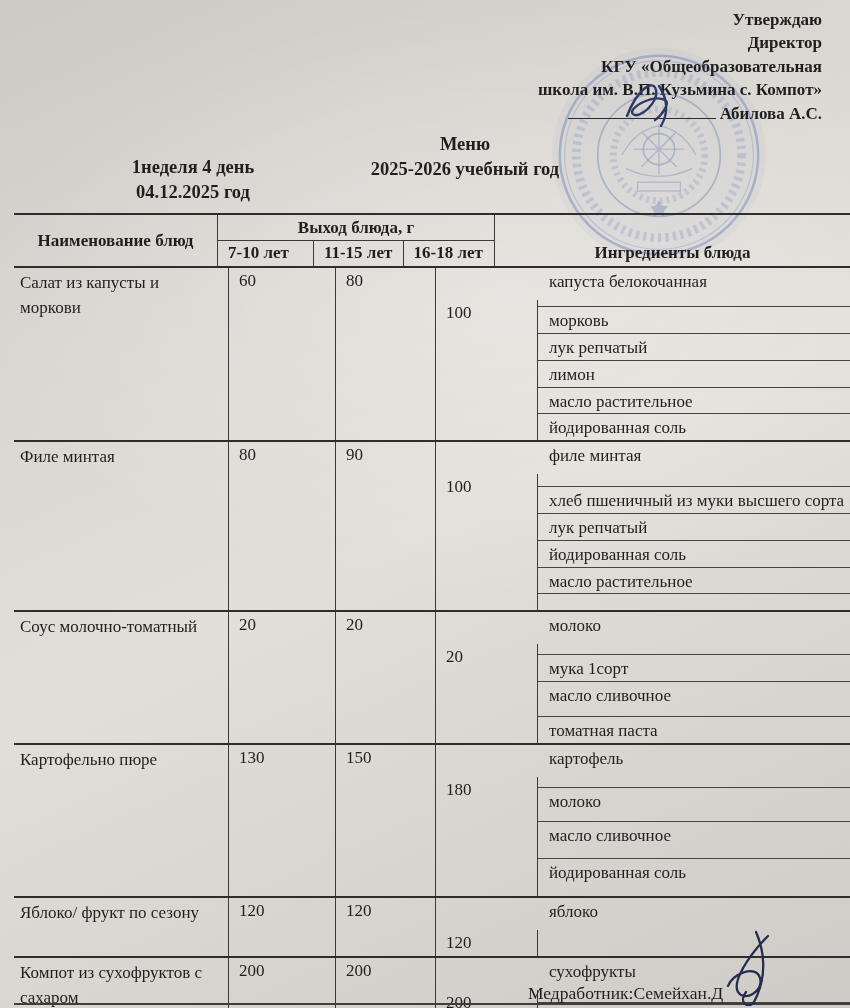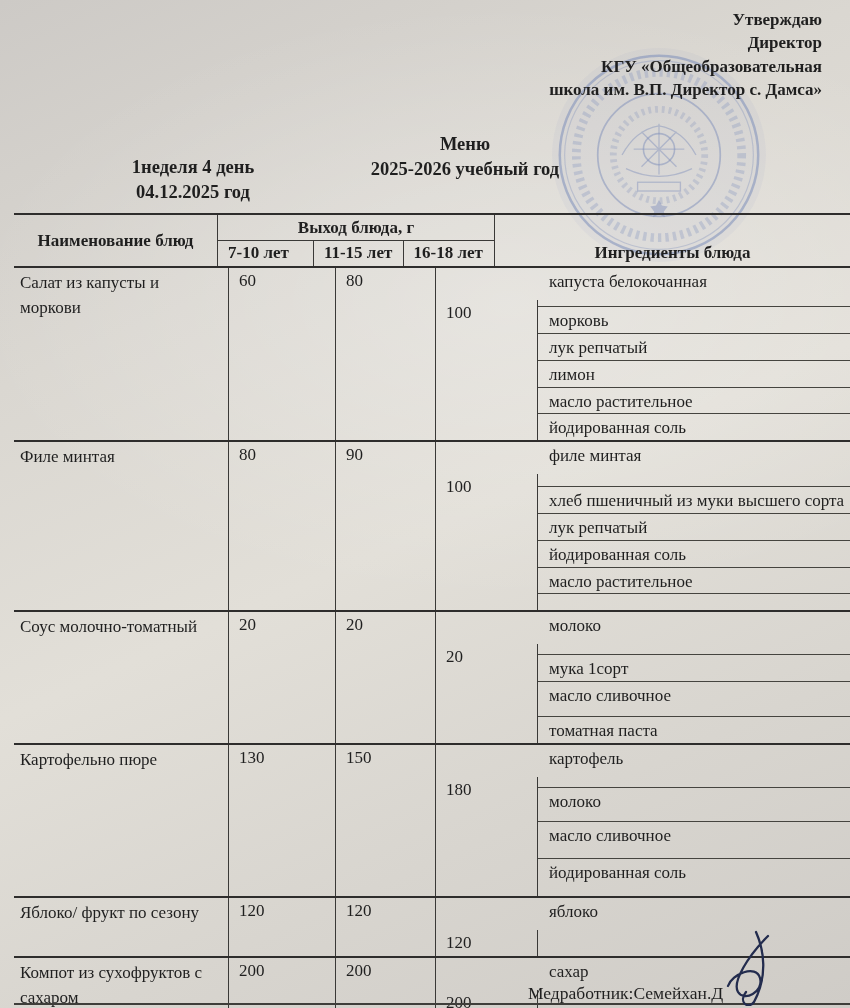--- a/index.html
+++ b/index.html
@@ -80,21 +80,27 @@
       </g>
       <rect x="88" y="138" width="44" height="9" stroke-width="1.4" opacity="0.45"></rect>
       <path d="M110,156 l3,6 6,1 -4,5 1,6 -6,-3 -6,3 1,-6 -4,-5 6,-1 z" fill="#6e81b5" opacity="0.45" stroke="none"></path>
     </g>
   </svg>
 
   <div class="approval">
     <div>Утверждаю</div>
     <div>Директор</div>
     <div>КГУ «Общеобразовательная</div>
-    <div>школа им. В.П. Директор с. Дамса»</div>
+    <div>школа им. В.П. Кузьмина с. Компот»</div>
+    <div class="sig-row">
+      <svg class="sig-svg" width="95" height="58" viewBox="0 0 95 58">
+        <path d="M18,40 C28,14 44,2 47,14 C50,26 30,44 24,38 C18,32 44,18 56,24 C62,27 52,40 46,44 M50,10 C58,22 60,36 52,50" fill="none" stroke="#2c3a66" stroke-width="2.4" stroke-linecap="round"></path>
+      </svg>
+      <span class="sig-underline"></span><span>Абилова А.С.</span>
+    </div>
   </div>
 
   <div class="title-block">
     <div>Меню</div>
     <div>2025-2026 учебный год</div>
   </div>
 
   <div class="date-block">
     <div>1неделя 4 день</div>
     <div>04.12.2025 год</div>
@@ -179,20 +185,21 @@
         <div class="ing last" style="min-height:56px">яблоко</div>
       </div>
     </div>
 
     <div class="trow">
       <div class="c-dish">Компот из сухофруктов с сахаром</div>
       <div class="c-w w1">200</div>
       <div class="c-w w2">200</div>
       <div class="c-w w3">200</div>
       <div class="c-ing">
+        <div class="ing" style="min-height:42px">сухофрукты</div>
         <div class="ing last" style="min-height:28px">сахар</div>
       </div>
     </div>
 
   </div>
 
   <div class="footer-label">Медработник:Семейхан.Д</div>
   <svg class="footer-sig" width="100" height="76" viewBox="0 0 100 76">
     <path d="M70,6 C50,26 34,52 40,62 C46,72 66,62 62,48 C58,34 34,44 30,56 M58,2 C66,20 70,46 56,72 C50,80 40,72 48,62" fill="none" stroke="#232c4e" stroke-width="2.3" stroke-linecap="round"></path>
   </svg>

